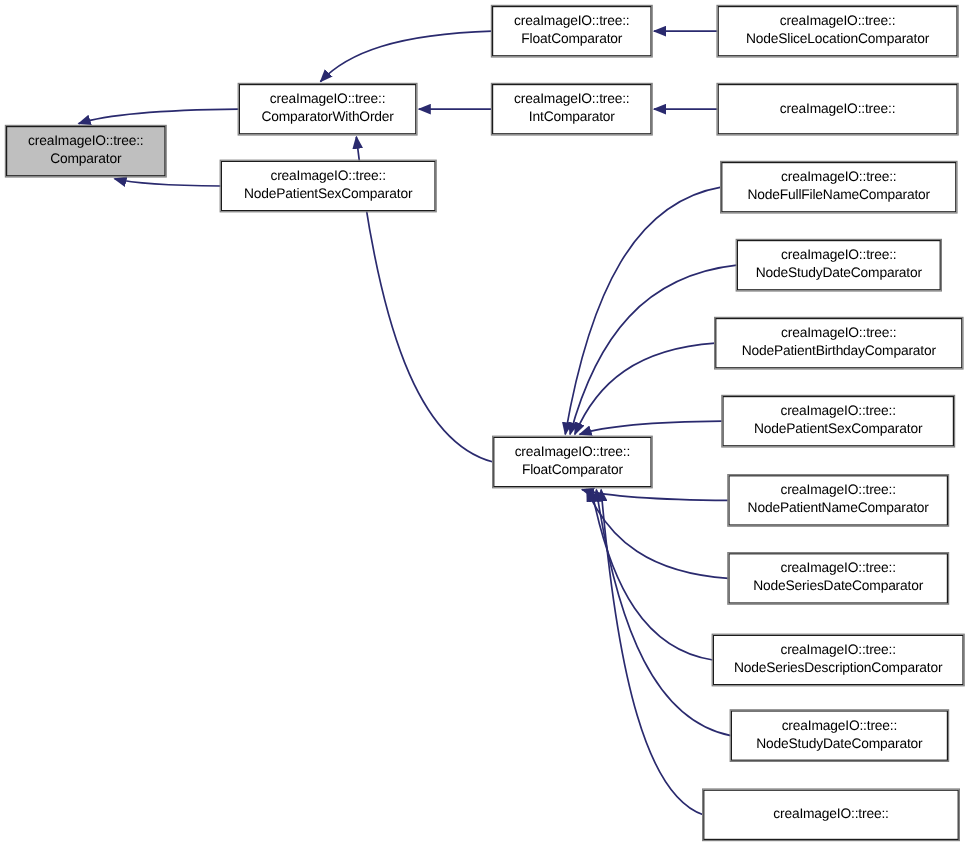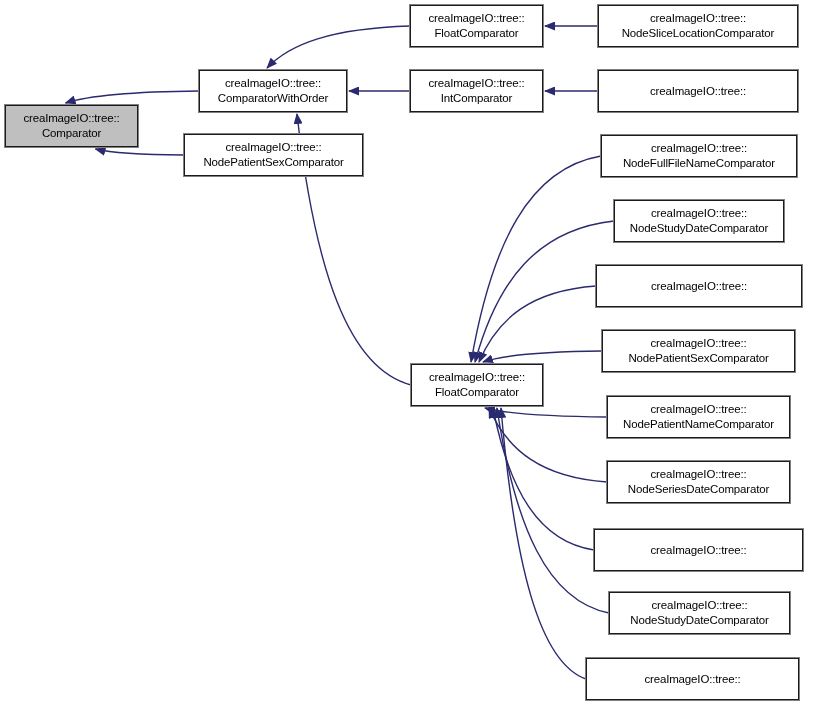--- a/index.html
+++ b/index.html
@@ -127,35 +127,37 @@
       <div class="uml-node" style="left: 601px; top: 135px; width: 196px; height: 42px;">
         <span class="ns-line">creaImageIO::tree::</span>
         <span class="cls-line">NodeFullFileNameComparator</span>
       </div>
       <div class="uml-node" style="left: 614px; top: 200px; width: 170px; height: 42px;">
         <span class="ns-line">creaImageIO::tree::</span>
         <span class="cls-line">NodeStudyDateComparator</span>
       </div>
       <div class="uml-node" style="left: 596px; top: 265px; width: 206px; height: 42px;">
         <span class="ns-line">creaImageIO::tree::</span>
+        <span class="cls-line">NodePatientBirthdayComparator</span>
       </div>
       <div class="uml-node" style="left: 602px; top: 330px; width: 193px; height: 42px;">
         <span class="ns-line">creaImageIO::tree::</span>
         <span class="cls-line">NodePatientSexComparator</span>
       </div>
       <div class="uml-node" style="left: 607px; top: 396px; width: 183px; height: 42px;">
         <span class="ns-line">creaImageIO::tree::</span>
         <span class="cls-line">NodePatientNameComparator</span>
       </div>
       <div class="uml-node" style="left: 607px; top: 461px; width: 183px; height: 42px;">
         <span class="ns-line">creaImageIO::tree::</span>
         <span class="cls-line">NodeSeriesDateComparator</span>
       </div>
       <div class="uml-node" style="left: 594px; top: 529px; width: 209px; height: 42px;">
         <span class="ns-line">creaImageIO::tree::</span>
+        <span class="cls-line">NodeSeriesDescriptionComparator</span>
       </div>
       <div class="uml-node" style="left: 609px; top: 592px; width: 181px; height: 42px;">
         <span class="ns-line">creaImageIO::tree::</span>
         <span class="cls-line">NodeStudyDateComparator</span>
       </div>
       <div class="uml-node" style="left: 586px; top: 658px; width: 213px; height: 42px;">
         <span class="ns-line">creaImageIO::tree::</span>
       </div>
     </div>
 

